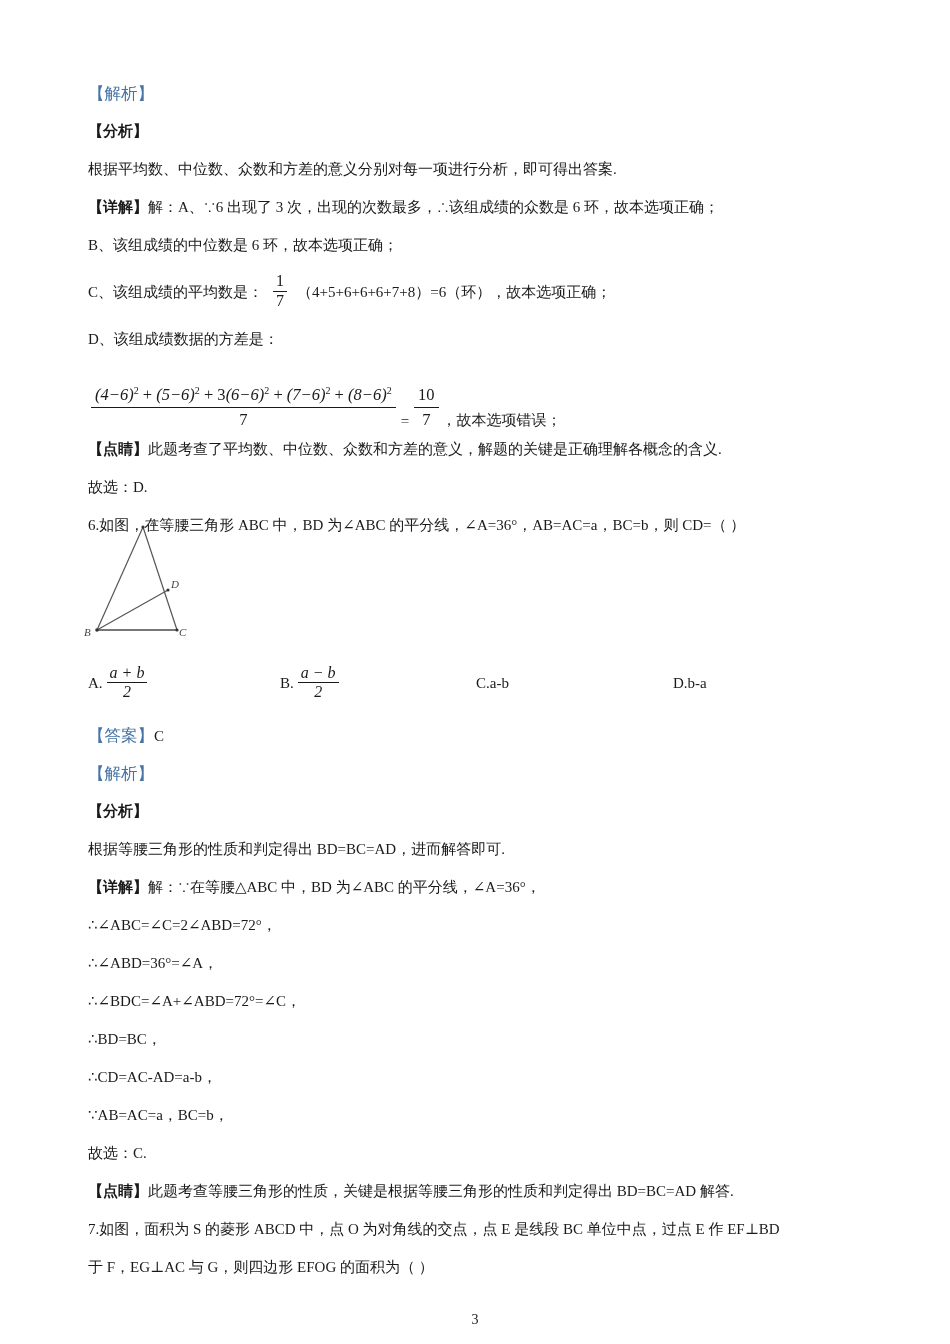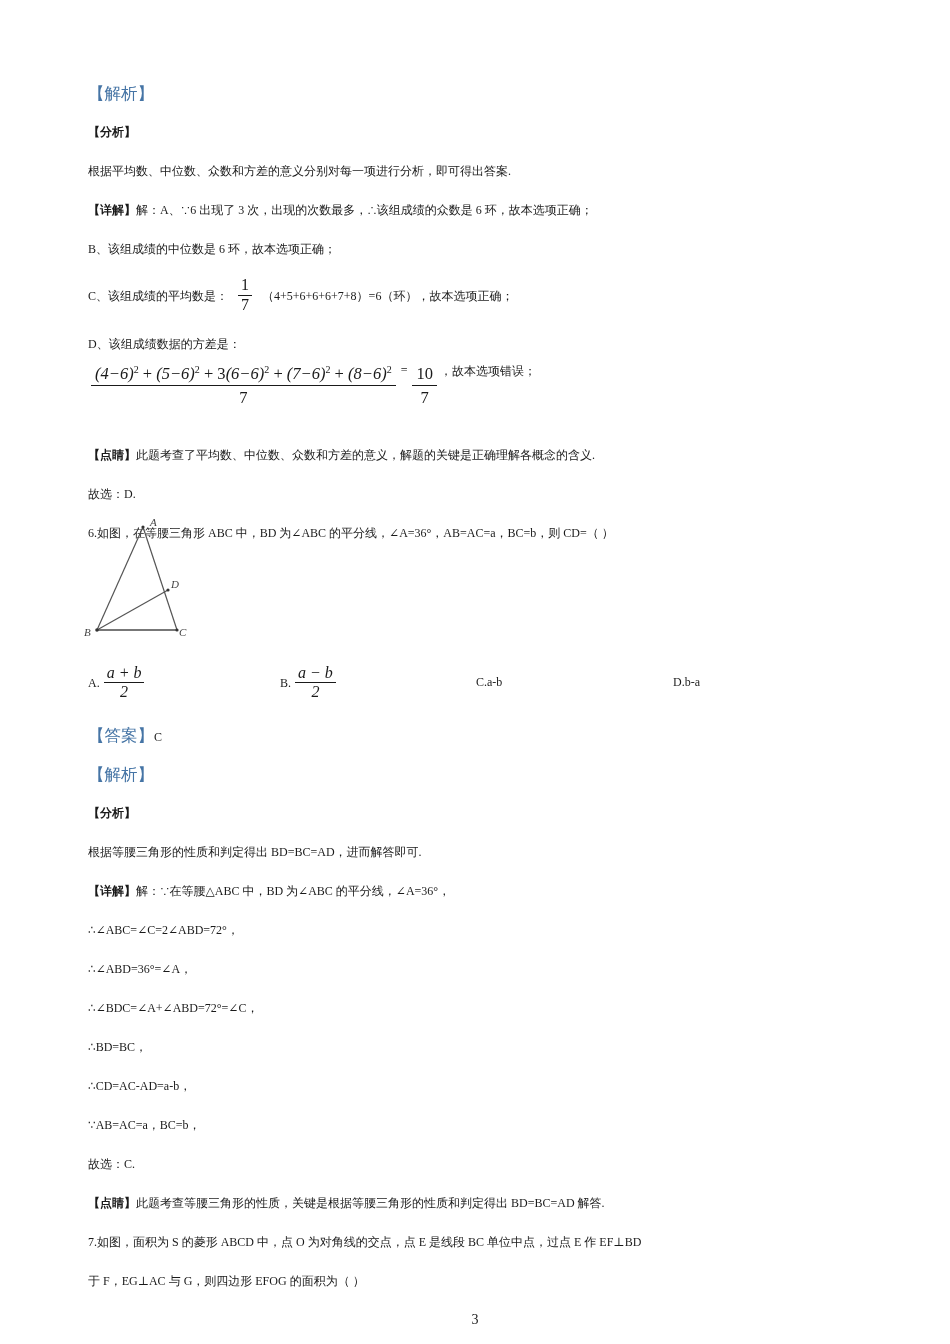--- a/index.html
+++ b/index.html
@@ -22,21 +22,21 @@
     height: 1344px;
   }
   .label-blue {
     color: #4574a5;
     font-size: 16.5px;
   }
   .strong-cn {
     font-weight: bold;
   }
   .txt {
-    font-size: 12px;
+    font-size: 15px;
   }
   
   .frac {
     display: inline-flex;
     flex-direction: column;
     align-items: center;
     vertical-align: middle;
     margin: 0 4px;
     position: relative;
     top: -1px;
@@ -158,21 +158,21 @@
         <span class="num">1</span>
         <span class="den">7</span>
       </span>
       <span class="txt">（4+5+6+6+6+7+8）=6（环），故本选项正确；</span>
     </div>
 
     <div class="ln">
       <span class="txt">D、该组成绩数据的方差是：</span>
     </div>
 
-    <div style="height:72px; display:flex; align-items:flex-start;">
+    <div style="height:72px; display:flex; align-items:flex-end;">
       <span class="bigfrac">
         <span class="num">
           <span class="var-i">(4−6)</span><sup class="exp">2</sup> + <span class="var-i">(5−6)</span><sup class="exp">2</sup> + 3<span class="var-i">(6−6)</span><sup class="exp">2</sup> + <span class="var-i">(7−6)</span><sup class="exp">2</sup> + <span class="var-i">(8−6)</span><sup class="exp">2</sup>
         </span>
         <span class="den">7</span>
       </span>
       <span class="txt" style="margin:0 2px;">=</span>
       <span class="bigfrac">
         <span class="num">10</span>
         <span class="den">7</span>

